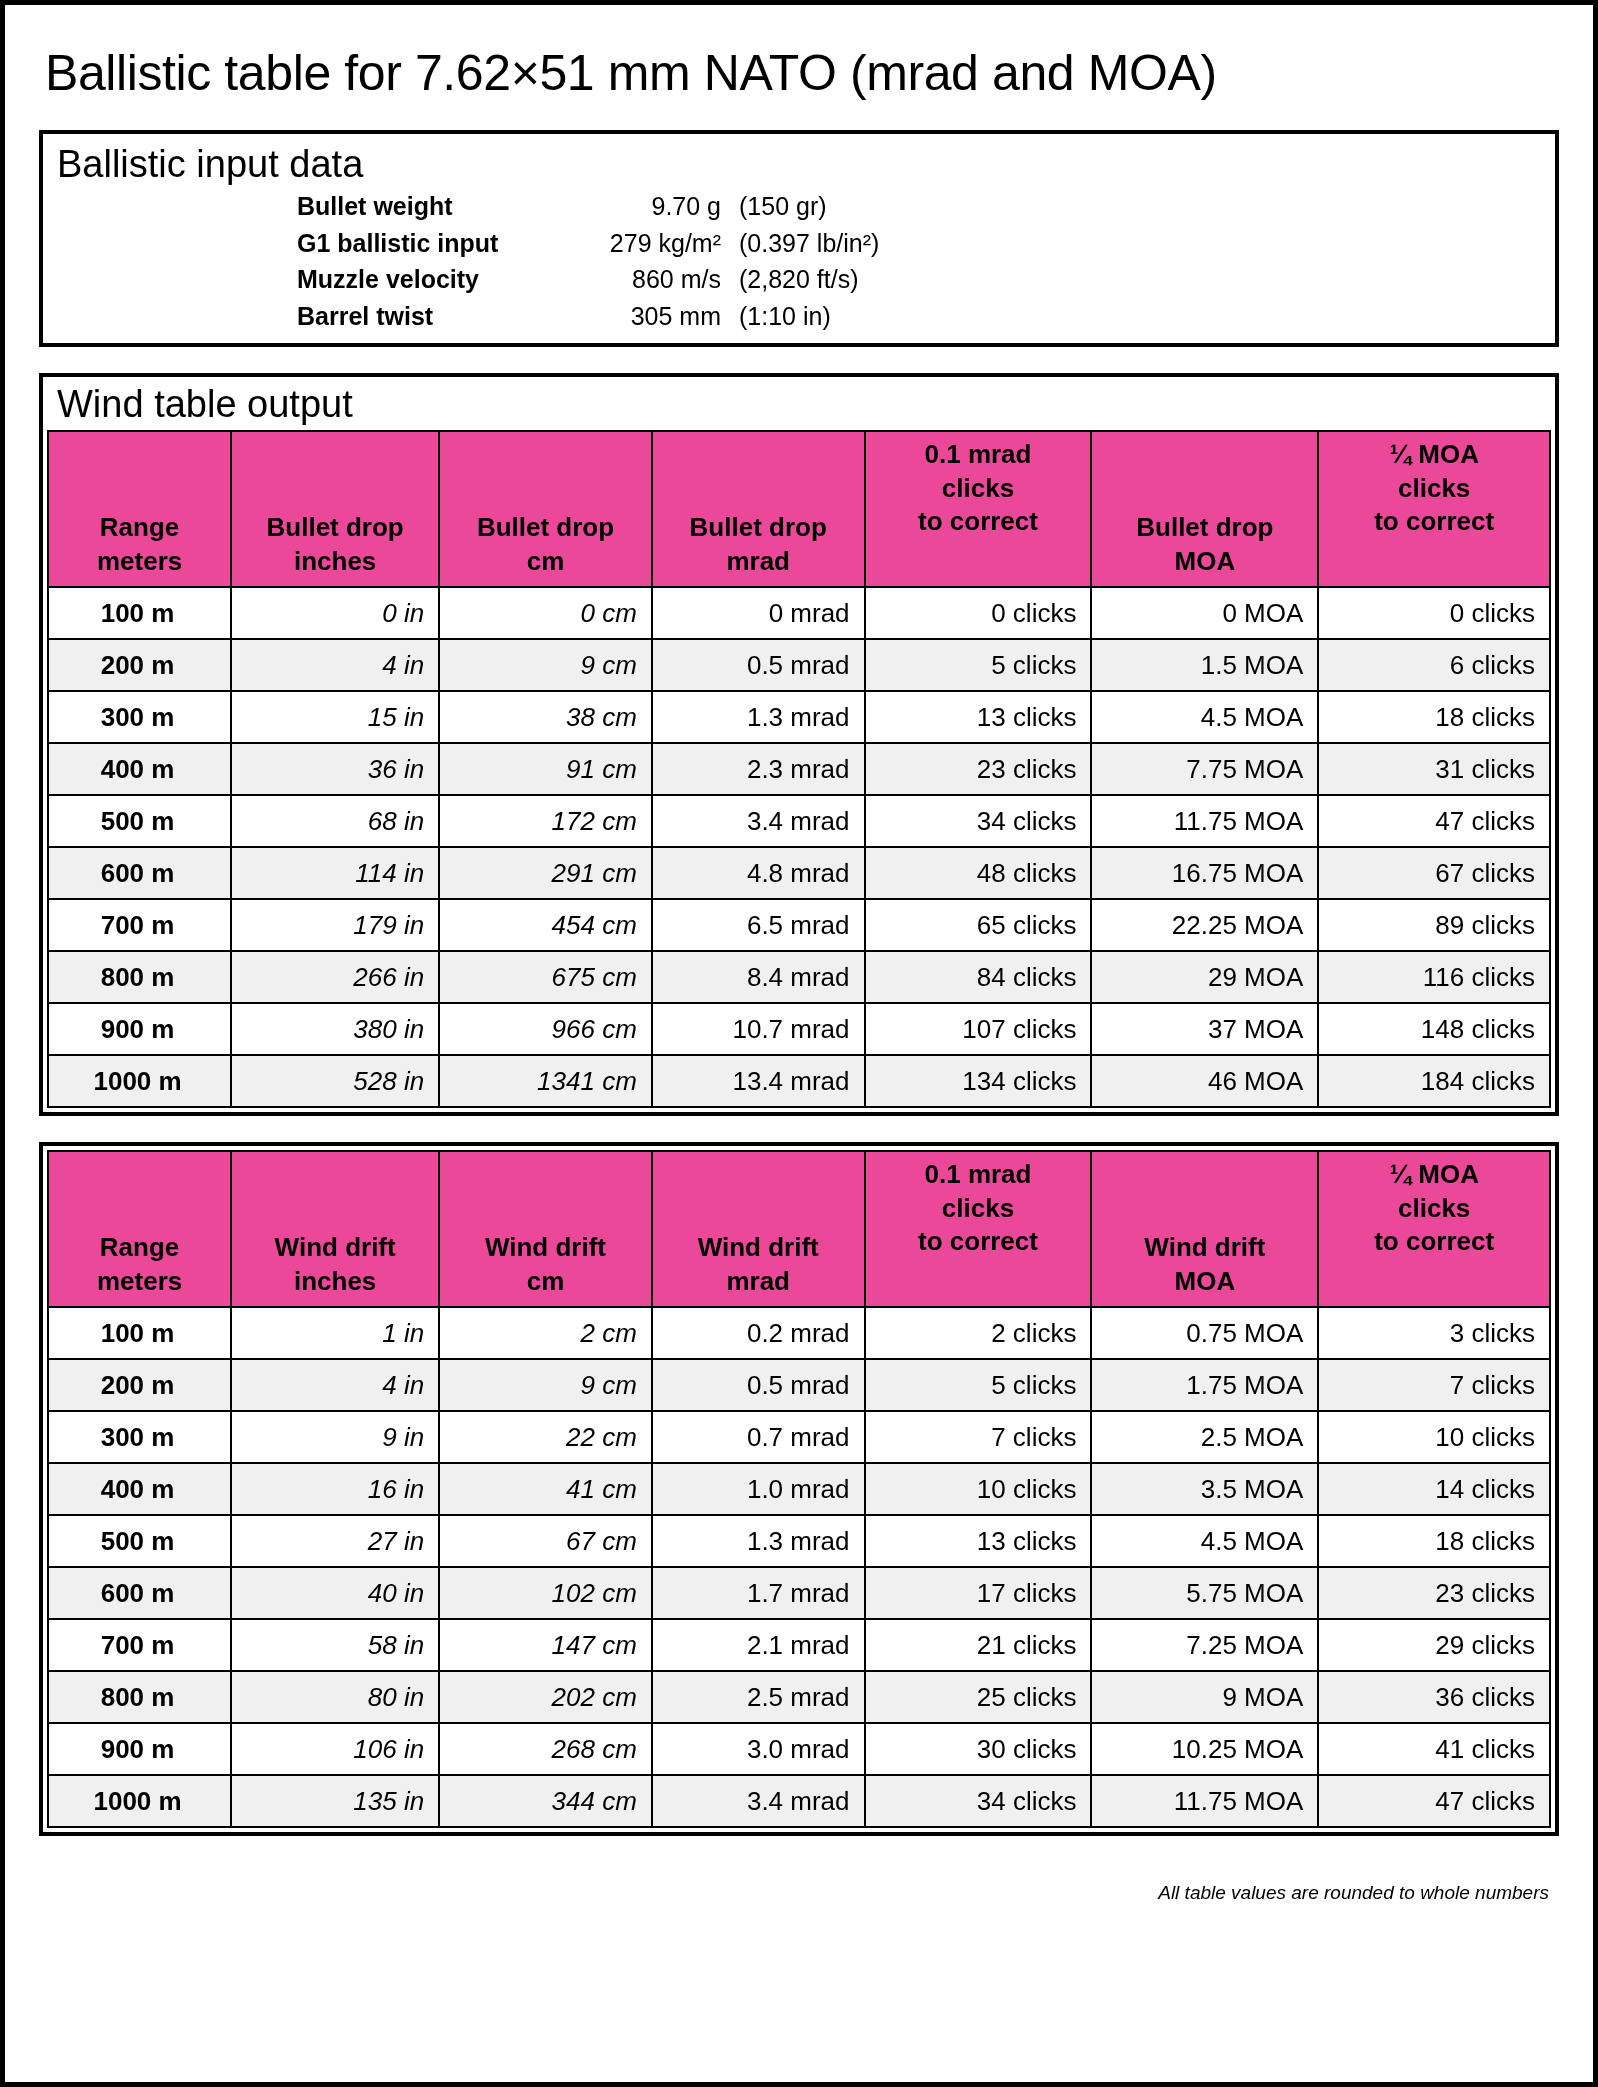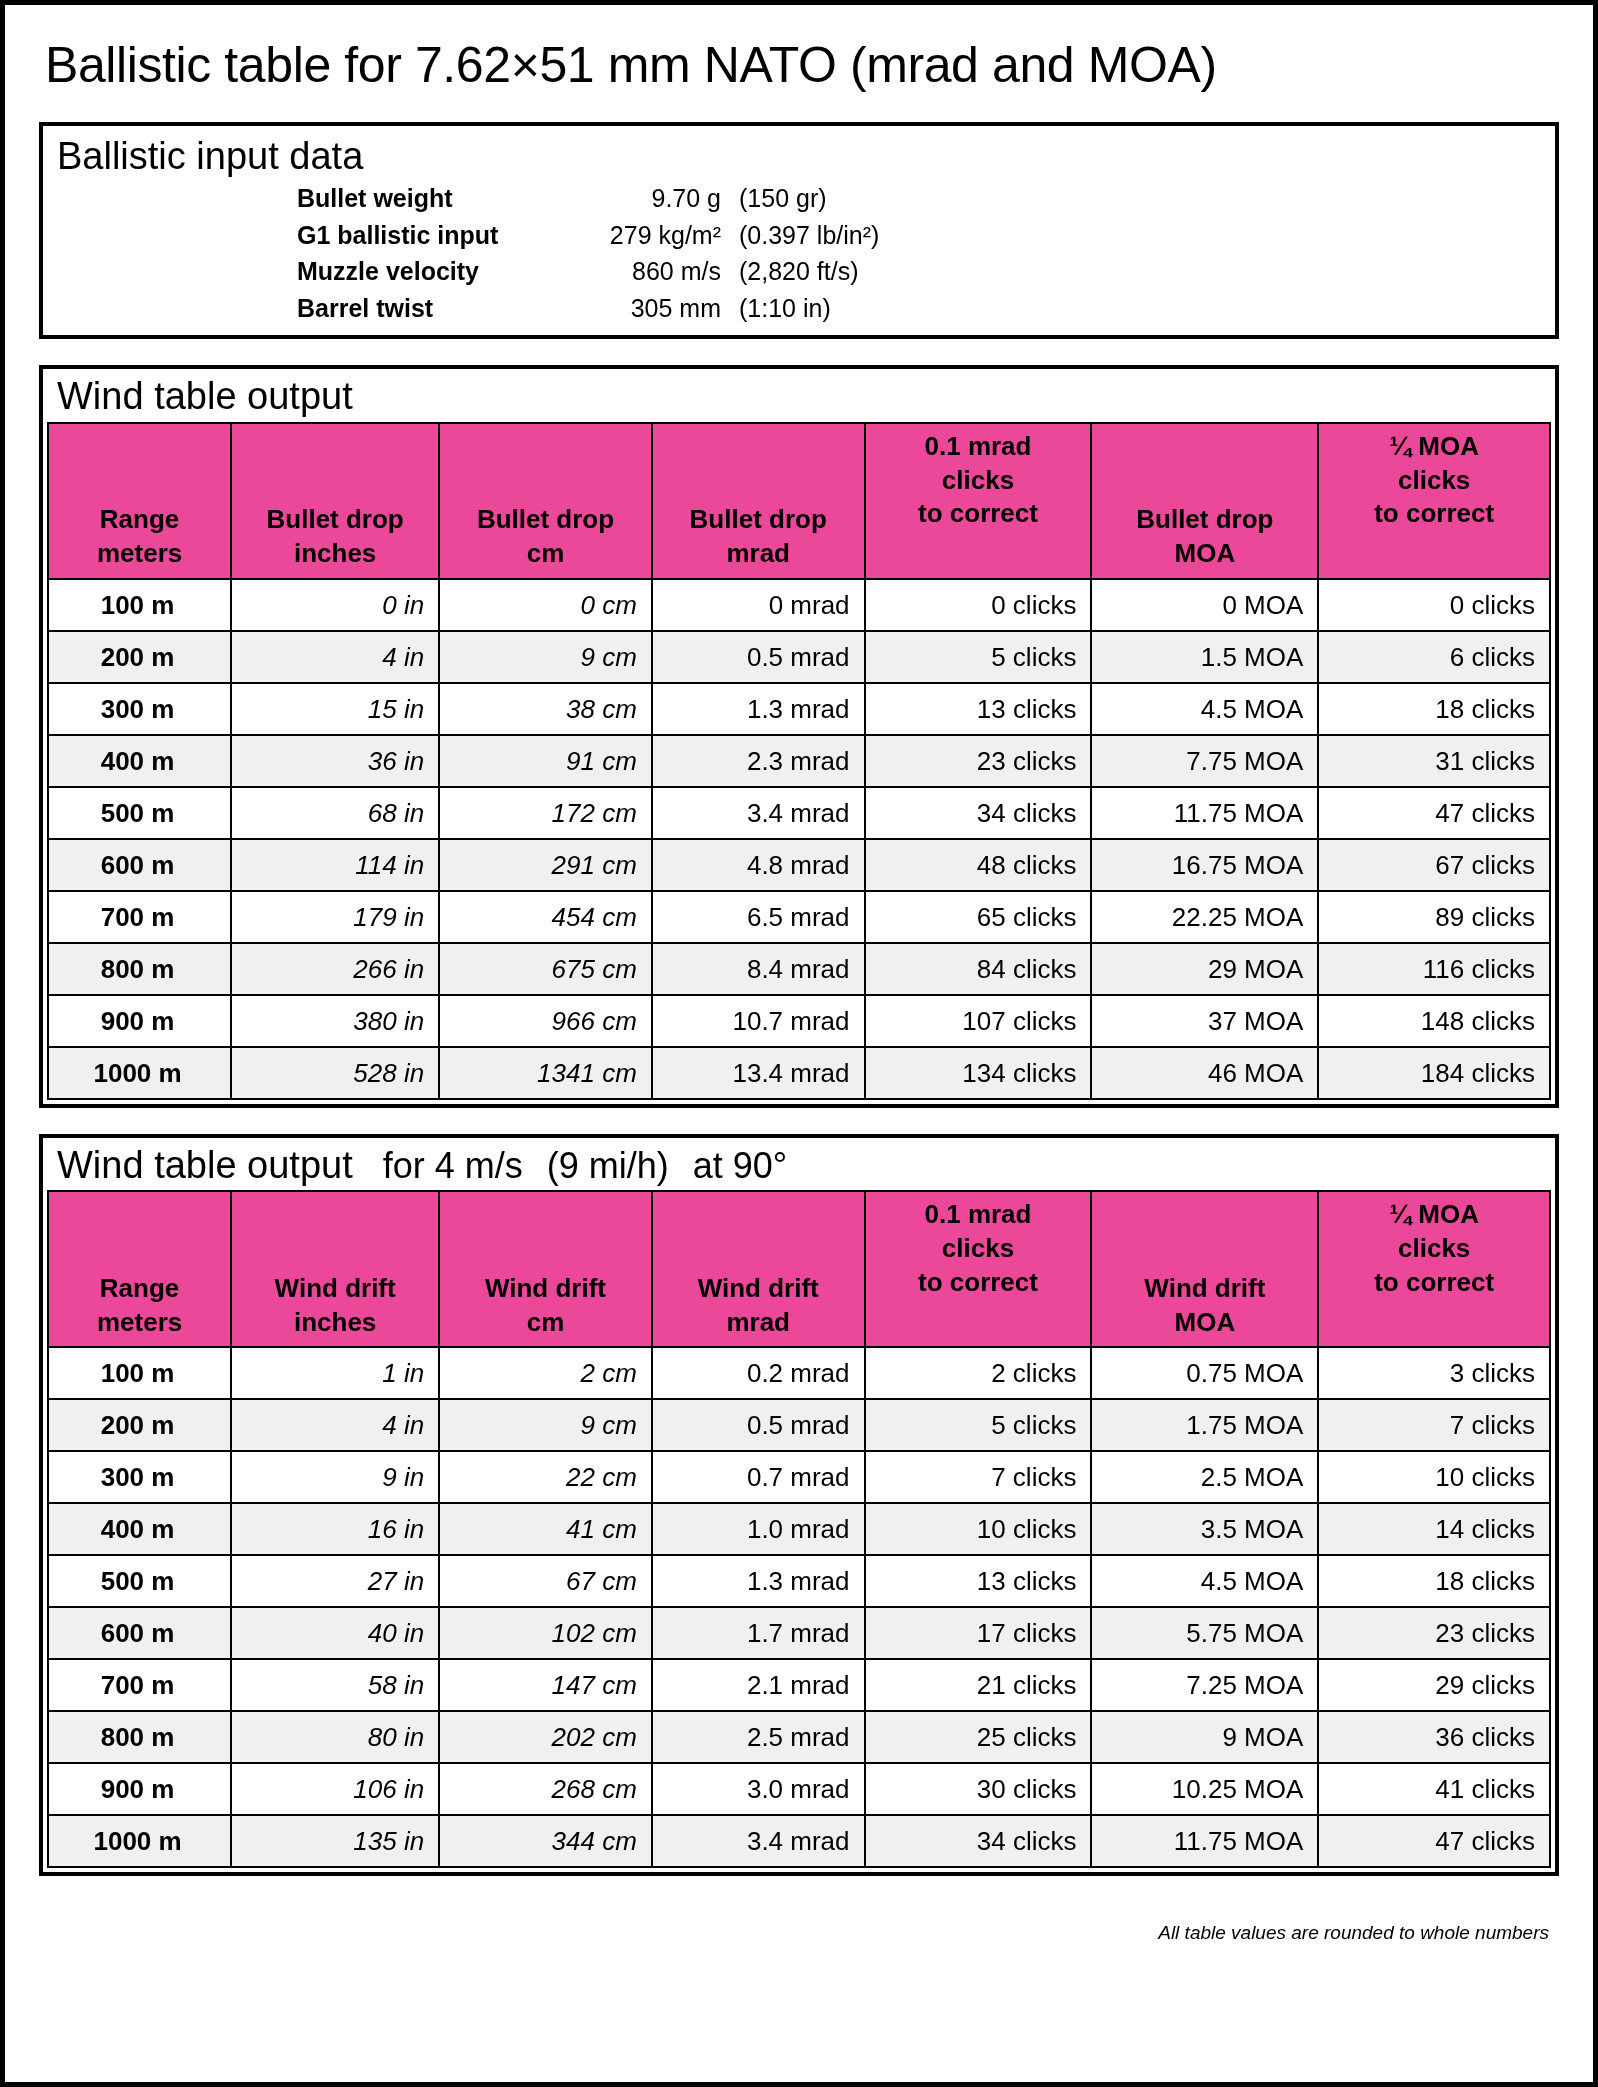--- a/index.html
+++ b/index.html
@@ -13,21 +13,21 @@
     font-family: "Liberation Sans", sans-serif;
     color: #000000;
     -webkit-font-smoothing: antialiased;
   }
   .page {
     position: relative;
     width: 1598px;
     height: 2087px;
     box-sizing: border-box;
     border: 5px solid #000000;
-    padding: 22px 26px 0 26px;
+    padding: 30px 26px 0 26px;
   }
 
   
   .doc-title {
     font-size: 50px;
     font-weight: 400;
     letter-spacing: -0.4px;
     line-height: 1.15;
     margin: 10px 0 0 14px;
     white-space: nowrap;
@@ -344,23 +344,20 @@
           <td class="c-num">13.4 mrad</td>
           <td class="c-num">134 clicks</td>
           <td class="c-num">46 MOA</td>
           <td class="c-num">184 clicks</td>
         </tr>
       </tbody>
     </table>
   </section>
 
   <section class="panel table-panel">
-    <div class="table-heading">
-      <span>Wind table output</span><span class="sub">for 4 m/s</span><span class="sub2">(9 mi/h)</span><span class="sub3">at 90°</span>
-    </div>
     <table class="bt">
       <colgroup>
         <col class="w-range">
           <col class="w-in">
           <col class="w-cm">
           <col class="w-mrad">
         <col class="w-clk">
           <col class="w-moa">
           <col class="w-mclk">
       </colgroup>

